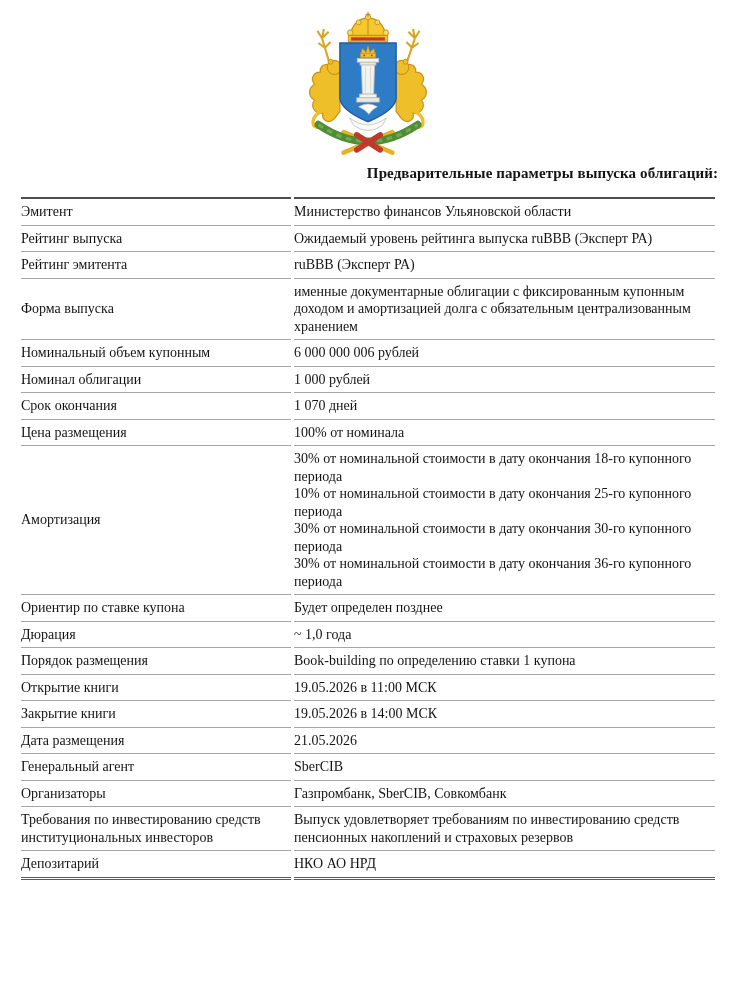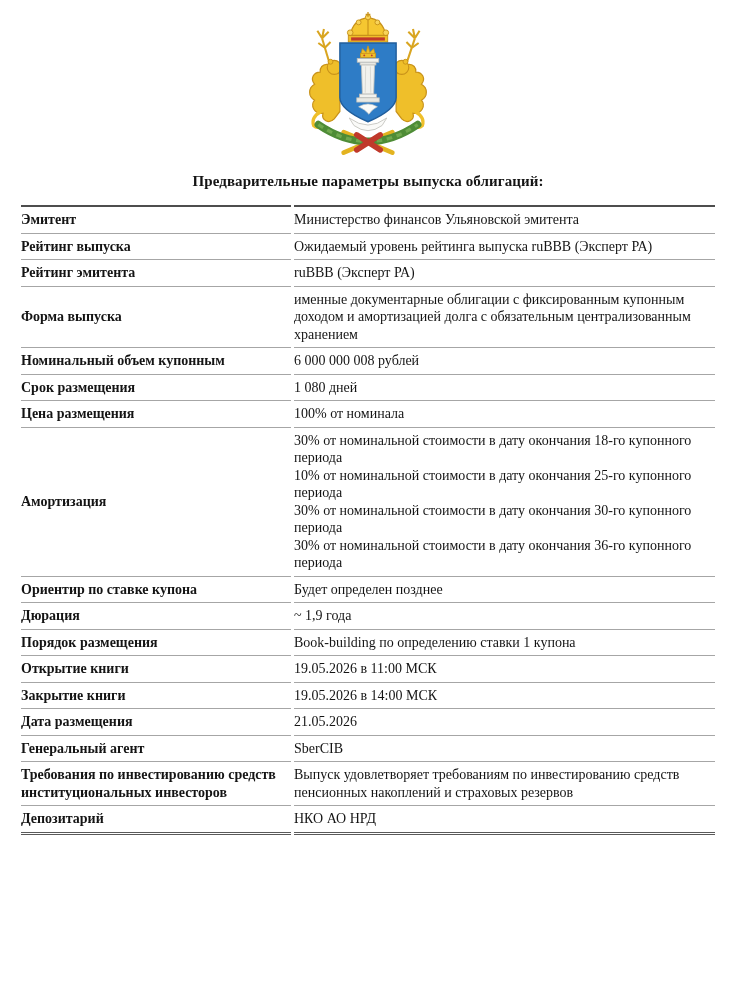--- a/index.html
+++ b/index.html
@@ -10,40 +10,40 @@
     overflow: hidden;
   }
   .page { padding: 12px 18px 0 18px; }
 
   .emblem-wrap { text-align: center; height: 152px; }
   .emblem-wrap svg { display: inline-block; }
 
   .doc-title {
     font-size: 15px;
     font-weight: bold;
-    text-align: center;
-    margin: 9px 0 15px 0;
+    text-align: right;
+    margin: 1px 0 15px 0;
     letter-spacing: 0.1px;
   }
 
   table.params {
     width: 700px;
     border-collapse: separate;
     border-spacing: 3px 0;
     font-size: 14px;
     line-height: 17.5px;
   }
   table.params td {
     border-bottom: 1px solid #a6a6a6;
     padding: 4px 0;
     vertical-align: middle;
   }
   table.params tr:first-child td { border-top: 2px solid #4d4d4d; }
   table.params tr:last-child td { border-bottom: 3px double #5a5a5a; }
-  td.label { font-weight: bold; width: 270px; padding-right: 8px; }
+  td.label { font-weight: normal; width: 270px; padding-right: 8px; }
   td.value { white-space: pre-line; }
 </style>
 </head>
 <body>
 
 <div class="page">
 
   <div class="emblem-wrap">
     <svg width="150" height="152" viewBox="0 0 160 162" xmlns="http://www.w3.org/2000/svg">
 
@@ -111,60 +111,64 @@
       </g>
     </svg>
   </div>
 
   <div class="doc-title">Предварительные параметры выпуска облигаций:</div>
 
   <table class="params">
     <tbody>
         <tr>
     <td class="label">Эмитент</td>
-    <td class="value">Министерство финансов Ульяновской эмитента</td>
+    <td class="value">Министерство финансов Ульяновской области</td>
   </tr>
         <tr>
     <td class="label">Рейтинг выпуска</td>
     <td class="value">Ожидаемый уровень рейтинга выпуска ruBBB (Эксперт РА)</td>
   </tr>
         <tr>
     <td class="label">Рейтинг эмитента</td>
     <td class="value">ruBBB (Эксперт РА)</td>
   </tr>
         <tr>
     <td class="label">Форма выпуска</td>
     <td class="value">именные документарные облигации с фиксированным купонным доходом и амортизацией долга с обязательным централизованным хранением</td>
   </tr>
         <tr>
     <td class="label">Номинальный объем купонным</td>
-    <td class="value">6 000 000 008 рублей</td>
-  </tr>
-        <tr>
-    <td class="label">Срок размещения</td>
-    <td class="value">1 080 дней</td>
+    <td class="value">6 000 000 006 рублей</td>
+  </tr>
+        <tr>
+    <td class="label">Номинал облигации</td>
+    <td class="value">1 000 рублей</td>
+  </tr>
+        <tr>
+    <td class="label">Срок окончания</td>
+    <td class="value">1 070 дней</td>
   </tr>
         <tr>
     <td class="label">Цена размещения</td>
     <td class="value">100% от номинала</td>
   </tr>
         <tr>
     <td class="label">Амортизация</td>
     <td class="value">30% от номинальной стоимости в дату окончания 18-го купонного периода
 10% от номинальной стоимости в дату окончания 25-го купонного периода
 30% от номинальной стоимости в дату окончания 30-го купонного периода
 30% от номинальной стоимости в дату окончания 36-го купонного периода</td>
   </tr>
         <tr>
     <td class="label">Ориентир по ставке купона</td>
     <td class="value">Будет определен позднее</td>
   </tr>
         <tr>
     <td class="label">Дюрация</td>
-    <td class="value">~ 1,9 года</td>
+    <td class="value">~ 1,0 года</td>
   </tr>
         <tr>
     <td class="label">Порядок размещения</td>
     <td class="value">Book-building по определению ставки 1 купона</td>
   </tr>
         <tr>
     <td class="label">Открытие книги</td>
     <td class="value">19.05.2026 в 11:00 МСК</td>
   </tr>
         <tr>
@@ -173,20 +177,24 @@
   </tr>
         <tr>
     <td class="label">Дата размещения</td>
     <td class="value">21.05.2026</td>
   </tr>
         <tr>
     <td class="label">Генеральный агент</td>
     <td class="value">SberCIB</td>
   </tr>
         <tr>
+    <td class="label">Организаторы</td>
+    <td class="value">Газпромбанк, SberCIB, Совкомбанк</td>
+  </tr>
+        <tr>
     <td class="label">Требования по инвестированию средств институциональных инвесторов</td>
     <td class="value">Выпуск удовлетворяет требованиям по инвестированию средств пенсионных накоплений и страховых резервов</td>
   </tr>
         <tr>
     <td class="label">Депозитарий</td>
     <td class="value">НКО АО НРД</td>
   </tr>
       </tbody>
   </table>
 

